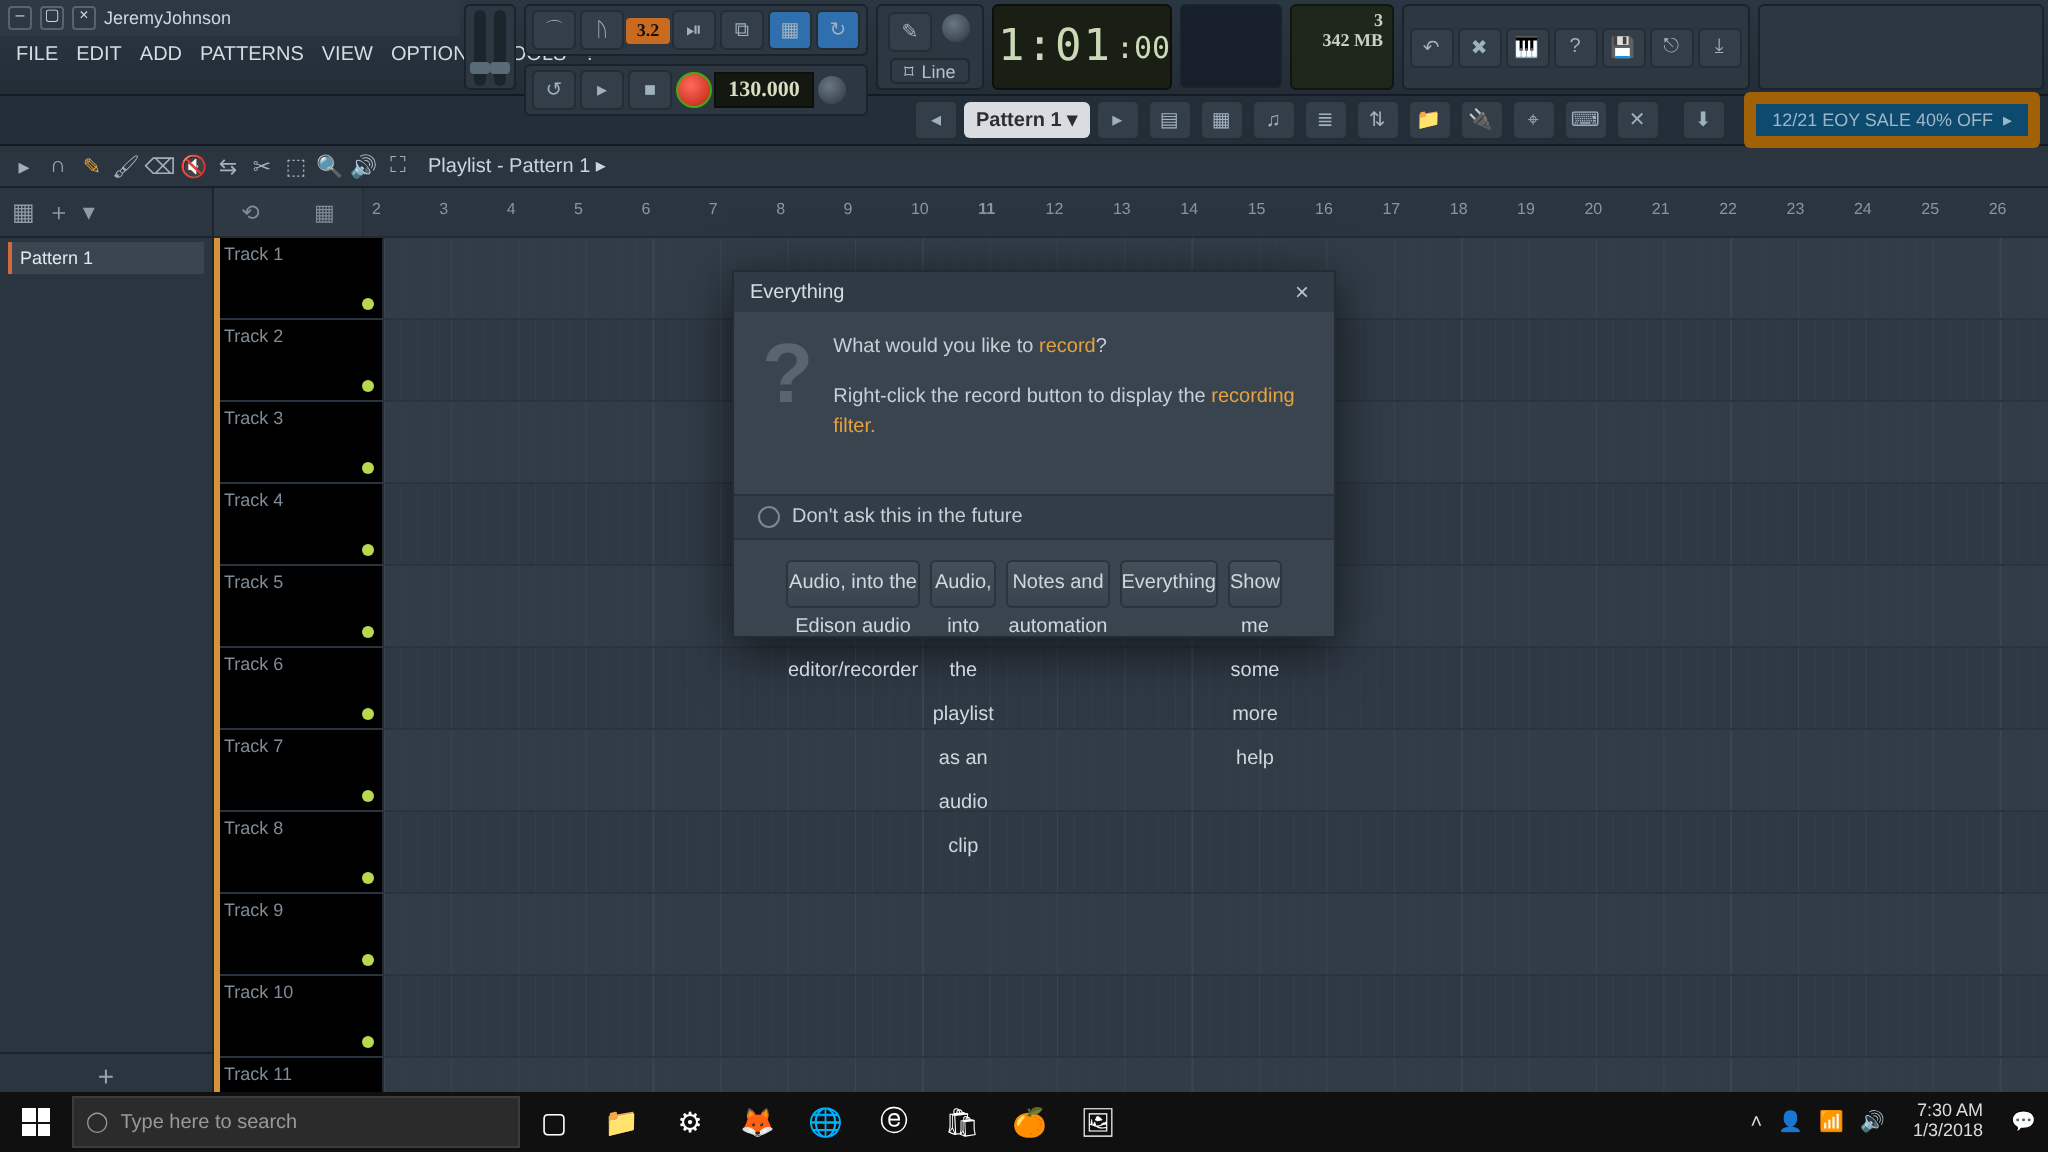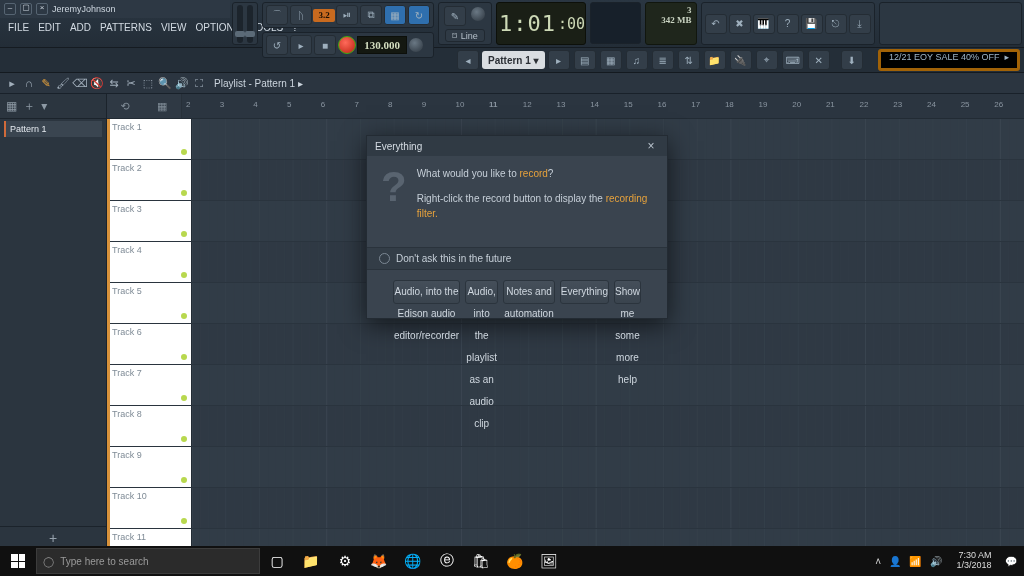--- a/index.html
+++ b/index.html
@@ -20,38 +20,38 @@
 #lcd{background:#1a1f16;border:1px solid #0d100a;color:#cdd9b6;font-family:"Consolas",monospace}
 .seg{font-size:22px;letter-spacing:1px;padding:0 2px}
 .segs{font-size:15px}
 #tempo{width:48px;height:16px;background:#141811;border:1px solid #0c0f0a;color:#d4dec0;font:600 11px Consolas;text-align:center;line-height:16px}
 .rec{width:16px;height:16px;border-radius:50%;background:radial-gradient(circle at 40% 35%,#ff6a5a,#b21);margin:1px;border:1px solid #4a1}
 .orangebox{width:22px;height:13px;background:#c86a1f;border-radius:2px;font:700 9px/13px Consolas;text-align:center;color:#1b1006}
 #cpu{width:60px;flex-direction:column;align-items:flex-end;padding:2px 4px;font:600 9px Consolas;color:#c8d2c0;background:#1f261c;border-color:#11160e}
 #pattern{height:18px;background:#d9dde1;color:#2b2f35;border-radius:3px;padding:0 6px;display:flex;align-items:center;font-size:10px;font-weight:600}
 #flbar2{height:24px;background:#242e38;display:flex;align-items:center;padding:0 4px;gap:2px;border-bottom:1px solid #141a20}
 #snap{background:#2f3a45;border:1px solid #202830;border-radius:3px;height:16px;padding:0 6px;display:flex;align-items:center;gap:4px;font-size:9px;color:#b6c0ca}
-#promo{margin-left:auto;background:#000000;border:3px solid #a16207;border-radius:3px;height:16px;padding:0 8px;display:flex;font-size:9px;color:#9fb5c8}
+#promo{margin-left:auto;background:#0c4a6e;border:6px solid #a16207;border-radius:3px;height:16px;padding:0 8px;display:flex;align-items:center;font-size:9px;color:#9fb5c8}
 
 #pltool{height:20px;background:#2b3540;display:flex;align-items:center;gap:1px;padding:0 4px;border-bottom:1px solid #19212a}
 #pltool .ico{width:16px;height:16px;display:flex;align-items:center;justify-content:center;font-size:11px;color:#a2afbb;cursor:default}
 #pltitle{margin-left:6px;color:#cbd4dd;font-size:10px}
 
 #main{display:flex;height:calc(100% - 47px - 24px - 20px - 30px)}
 #left{width:106px;background:#2b353f;border-right:1px solid #1b232b;display:flex;flex-direction:column}
 #lefttool{height:24px;border-bottom:1px solid #1b232b;display:flex;align-items:center;gap:6px;padding:0 6px;color:#8e9aa5;font-size:12px}
 .patitem{height:16px;background:#3a4550;margin:2px 4px;padding:0 4px;line-height:16px;font-size:9px;color:#e3e8ee;border-left:2px solid #d06a3a}
 #leftadd{margin-top:auto;height:22px;text-align:center;font-size:14px;color:#96a2ad;border-top:1px solid #1b232b;line-height:22px}
 #pl{flex:1;display:flex;flex-direction:column;background:#313c47;position:relative}
 #plhead{height:24px;display:flex;border-bottom:1px solid #222b34}
 #plhead .hdr{width:74px;border-right:1px solid #273039}
 #ruler{flex:1;position:relative;background:#2b3540}
 #tracks{flex:1;overflow:hidden;position:relative}
 .track{height:40px;display:flex;border-bottom:1px solid #2a343e}
-.thead{width:74px;background:#ffffff;border-right:1px solid #222b34;position:relative;padding:3px 5px;font-size:9px;color:#7f8b96}
+.thead{width:74px;background:#000000;border-right:1px solid #222b34;position:relative;padding:3px 5px;font-size:9px;color:#7f8b96}
 .thead .dot{position:absolute;right:4px;bottom:4px;width:6px;height:6px;border-radius:50%;background:#b8d84e}
 .tbody{flex:1;position:relative;background:#313c47}
 .track.alt .tbody{background:#2f3944}
 .marker{position:absolute;left:0;top:0;width:3px;height:100%;background:#d8923b}
 
 .grid{position:absolute;inset:0}
 
 #dialog{position:absolute;left:366px;top:135px;width:300px;background:#3a444f;border:1px solid #232b33;box-shadow:0 6px 24px rgba(0,0,0,.6);font-size:10px;color:#c6cfd8}
 #dlgtitle{height:20px;background:#303a44;display:flex;align-items:center;padding:0 8px;color:#d6dde4;font-size:10px}
 #dlgtitle .x{margin-left:auto;width:16px;text-align:center;font-size:12px;cursor:default;color:#b9c3cd}

